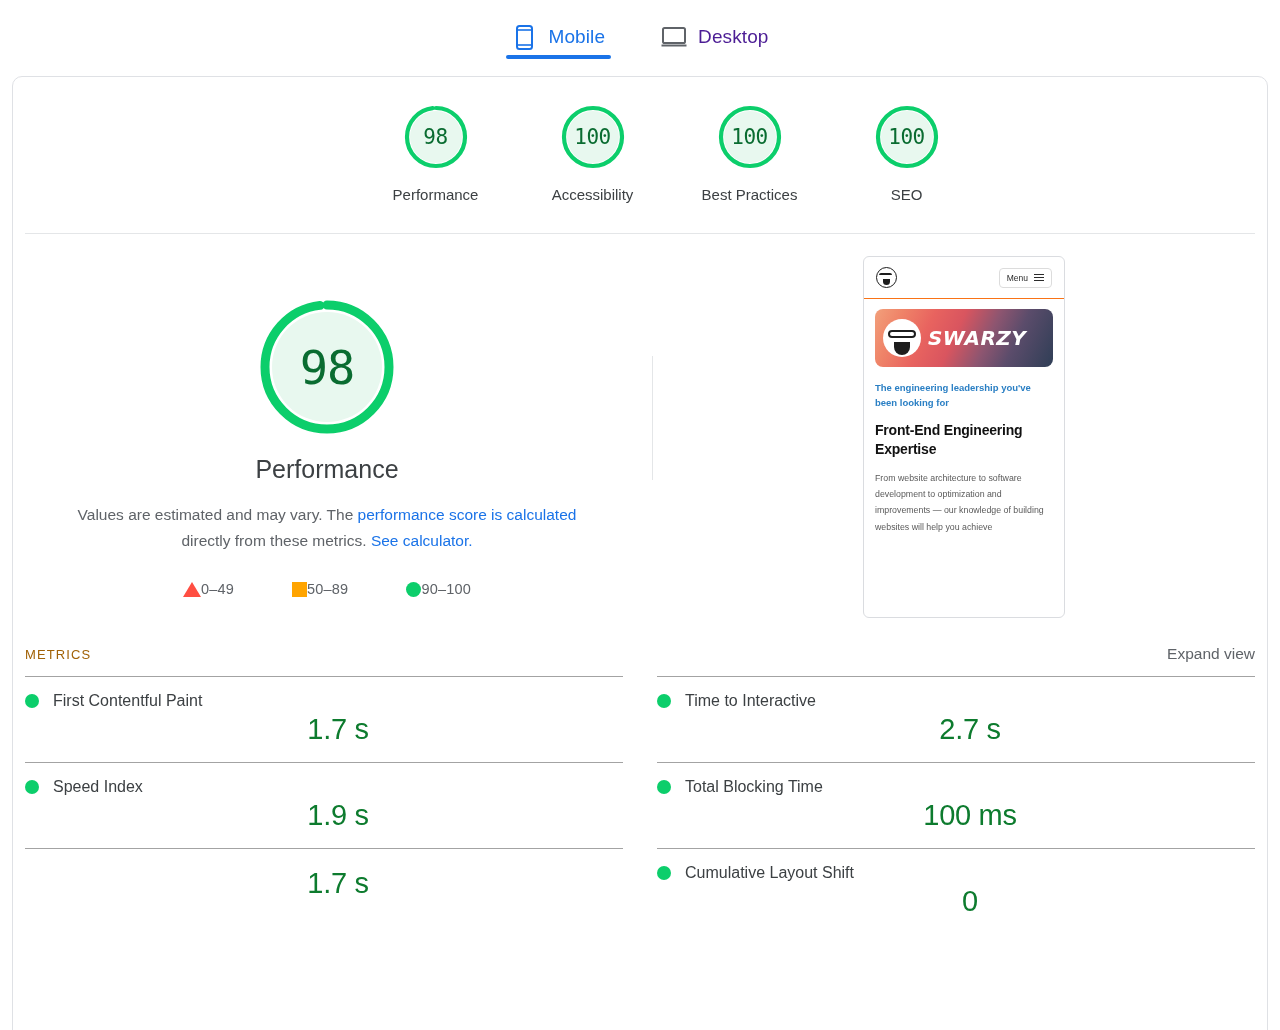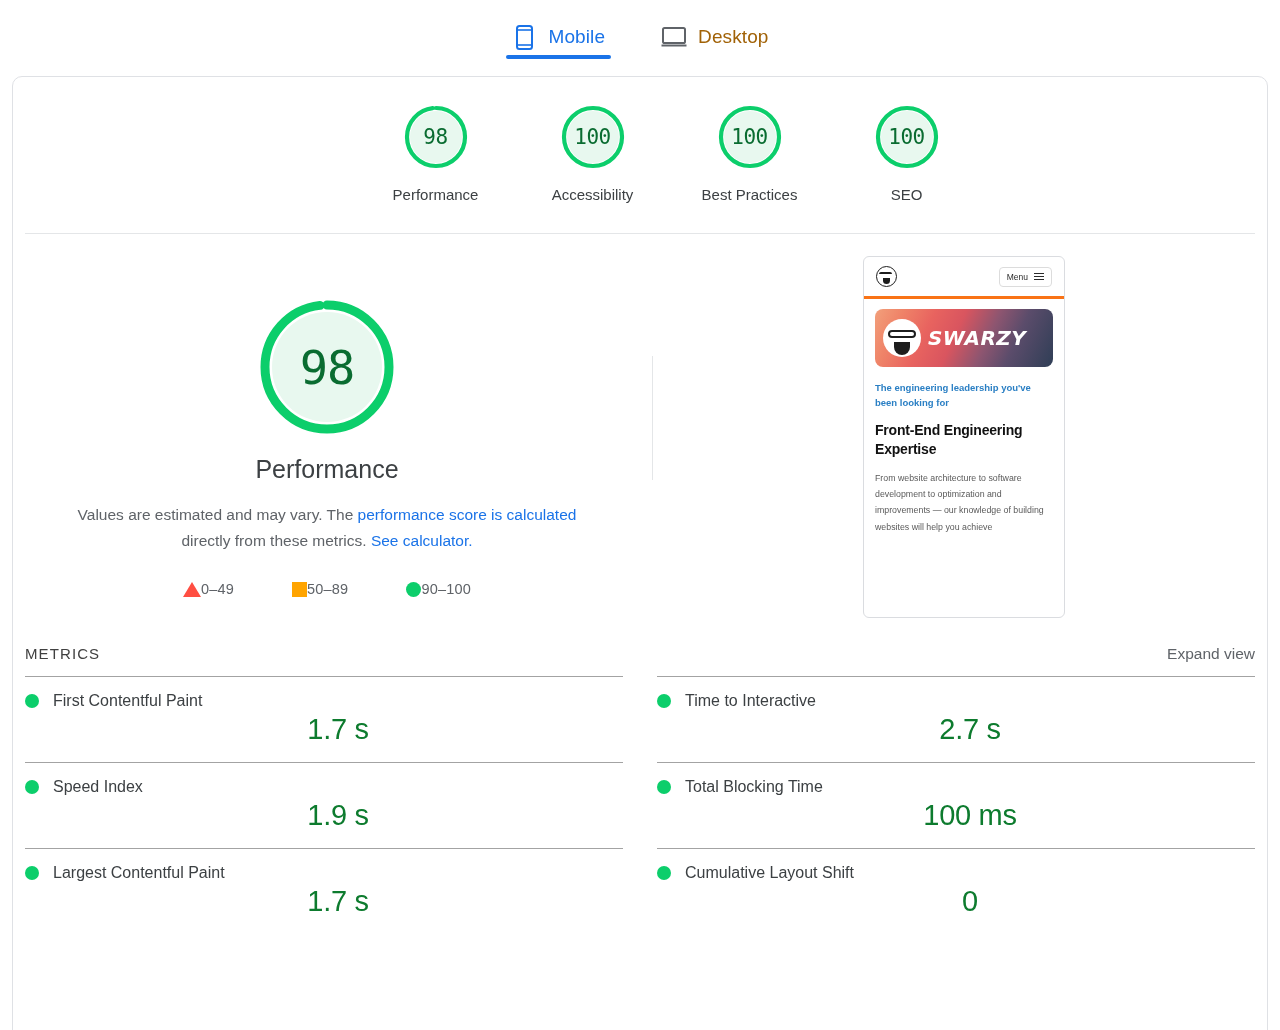--- a/index.html
+++ b/index.html
@@ -27,21 +27,21 @@
     align-items: center;
     gap: 11px;
     padding: 8px 6px 0 6px;
     cursor: pointer;
     position: relative;
     height: 58px;
   }
   .tab .tab-label {
     font-size: 19px;
     letter-spacing: .1px;
-    color: #a16207;
+    color: #4c1d95;
   }
   .tab.active .tab-label { color: #1a73e8; }
   .tab .underline {
     position: absolute;
     left: 0; right: 0; bottom: 3px;
     height: 4px;
     border-radius: 2px;
     background: #1a73e8;
   }
   .tab:not(.active) .underline { display: none; }
@@ -173,21 +173,21 @@
     background: #fff;
     overflow: hidden;
     margin-top: 0px;
   }
   .thumb-bar {
     height: 42px;
     display: flex;
     align-items: center;
     justify-content: space-between;
     padding: 0 12px;
-    border-bottom: 3px solid #f97316;
+    border-bottom: 1px solid #f97316;
   }
   .thumb-logo {
     width: 21px; height: 21px;
     border-radius: 50%;
     border: 1.6px solid #1d1d1d;
     position: relative;
     background: #fff;
   }
   .thumb-logo::before {
     content: "";
@@ -281,23 +281,23 @@
 
   
   .metrics-head {
     display: flex;
     align-items: baseline;
     justify-content: space-between;
     padding: 0 12px;
     margin-top: 27px;
   }
   .metrics-title {
-    font-size: 15px;
+    font-size: 13px;
     letter-spacing: 1.1px;
-    color: #404040;
+    color: #a16207;
   }
   .expand-view {
     font-size: 15.5px;
     color: #5f6368;
     cursor: pointer;
   }
   .metrics-grid {
     display: grid;
     grid-template-columns: 1fr 1fr;
     column-gap: 34px;
@@ -496,24 +496,20 @@
 
     <div class="metric">
       <div class="metric-top">
         <span class="metric-dot"></span>
         <span class="metric-name">Total Blocking Time</span>
       </div>
       <div class="metric-value">100 ms</div>
     </div>
 
     <div class="metric">
-      <div class="metric-top">
-        <span class="metric-dot"></span>
-        <span class="metric-name">Largest Contentful Paint</span>
-      </div>
       <div class="metric-value">1.7 s</div>
     </div>
 
     <div class="metric">
       <div class="metric-top">
         <span class="metric-dot"></span>
         <span class="metric-name">Cumulative Layout Shift</span>
       </div>
       <div class="metric-value">0</div>
     </div>

